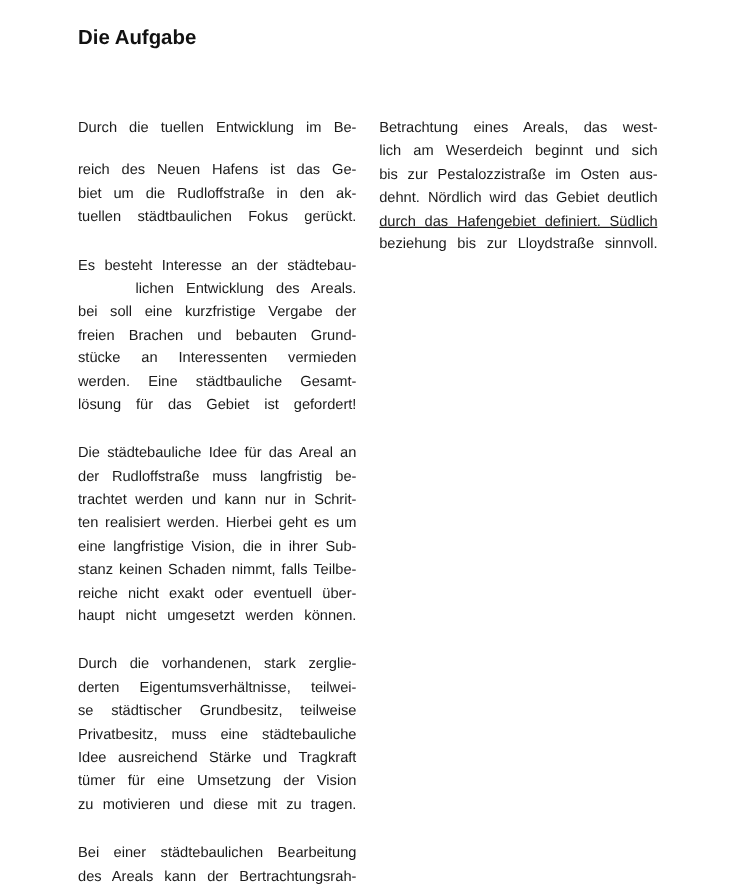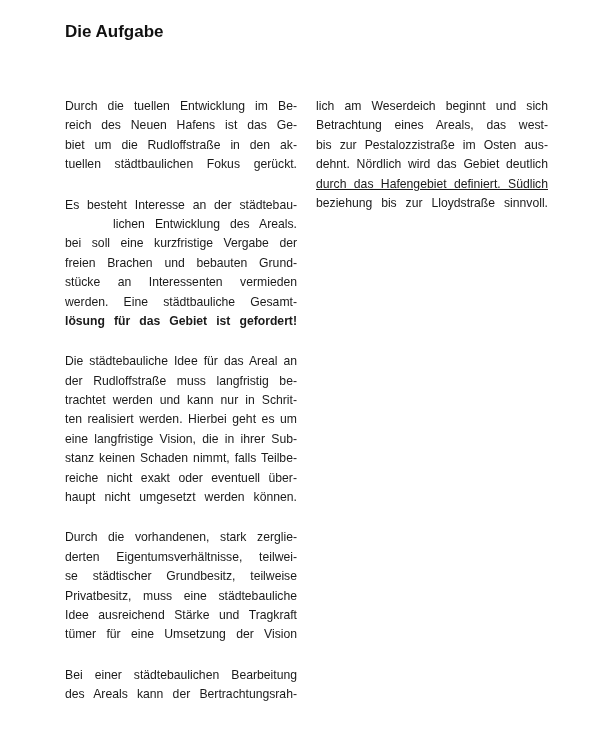--- a/index.html
+++ b/index.html
@@ -57,62 +57,63 @@
     }
   </style>
 </head>
 <body>
 
 <h1 class="page-title">Die Aufgabe</h1>
 
 <div class="column col-left">
   <div class="para">
     <span class="line" style="white-space: normal;">Durch die tuellen Entwicklung im Be-</span>
-    <span class="line" style="white-space: normal;">reich des Neuen Hafens ist das Ge-</span>
+    <span class="line" style="white-space: normal; margin-top: 16px;">reich des Neuen Hafens ist das Ge-</span>
     <span class="line" style="white-space: normal;">biet  um die Rudloffstraße in den ak-</span>
     <span class="line" style="white-space: normal;">tuellen städtbaulichen Fokus gerückt.</span>
   </div>
   <div class="para">
     <span class="line" style="white-space: normal;">Es besteht Interesse an der städtebau-</span>
     <span class="line" style="white-space: normal; padding-left: 48px;">lichen Entwicklung des Areals. Hier-</span>
     <span class="line" style="white-space: normal;">bei soll eine  kurzfristige Vergabe der</span>
     <span class="line" style="white-space: normal;">freien Brachen und bebauten Grund-</span>
     <span class="line" style="white-space: normal;">stücke  an  Interessenten vermieden</span>
     <span class="line" style="white-space: normal;">werden. Eine städtbauliche Gesamt-</span>
-    <span class="line" style="white-space: normal; font-weight: bold;">lösung für das Gebiet ist gefordert!</span>
+    <span class="line" style="white-space: normal;">lösung für das Gebiet ist gefordert!</span>
   </div>
   <div class="para">
     <span class="line" style="white-space: normal;">Die städtebauliche Idee für das Areal an</span>
     <span class="line" style="white-space: normal;">der Rudloffstraße muss langfristig be-</span>
     <span class="line" style="white-space: normal;">trachtet werden und kann nur in Schrit-</span>
     <span class="line" style="white-space: normal;">ten realisiert werden. Hierbei geht es um</span>
     <span class="line" style="white-space: normal;">eine langfristige Vision, die in ihrer Sub-</span>
     <span class="line" style="white-space: normal;">stanz keinen Schaden nimmt, falls Teilbe-</span>
     <span class="line" style="white-space: normal;">reiche nicht  exakt  oder eventuell über-</span>
     <span class="line" style="white-space: normal;">haupt nicht umgesetzt werden können.</span>
   </div>
   <div class="para">
     <span class="line" style="white-space: normal;">Durch die vorhandenen, stark zerglie-</span>
     <span class="line" style="white-space: normal;">derten Eigentumsverhältnisse,  teilwei-</span>
     <span class="line" style="white-space: normal;">se städtischer Grundbesitz, teilweise</span>
     <span class="line" style="white-space: normal;">Privatbesitz, muss eine städtebauliche</span>
     <span class="line" style="white-space: normal;">Idee ausreichend Stärke und Tragkraft</span>
     <span class="line" style="white-space: normal;">tümer für eine Umsetzung der Vision</span>
+    <span class="line" style="white-space: normal;">zu motivieren und diese mit zu tragen.</span>
   </div>
   <div class="para">
     <span class="line" style="white-space: normal;">Bei einer städtebaulichen Bearbeitung</span>
     <span class="line" style="white-space: normal;">des Areals  kann der Bertrachtungsrah-</span>
 
   </div>
 </div>
 
 <div class="column col-right">
   <div class="para">
+    <span class="line" style="white-space: normal;">Betrachtung eines Areals, das west-</span>
     <span class="line" style="white-space: normal;">lich am Weserdeich beginnt und sich</span>
-    <span class="line" style="white-space: normal;">Betrachtung eines Areals, das west-</span>
     <span class="line" style="white-space: normal;">bis zur Pestalozzistraße im Osten aus-</span>
     <span class="line" style="white-space: normal;">dehnt. Nördlich wird das Gebiet deutlich</span>
     <span class="line" style="white-space: normal; text-decoration: underline;">durch das Hafengebiet definiert. Südlich</span>
     <span class="line" style="white-space: normal;">beziehung bis zur Lloydstraße sinnvoll.</span>
   </div>
 </div>
 
 <div class="footer">
   <span>Seite</span>
   <span class="num">06</span>

